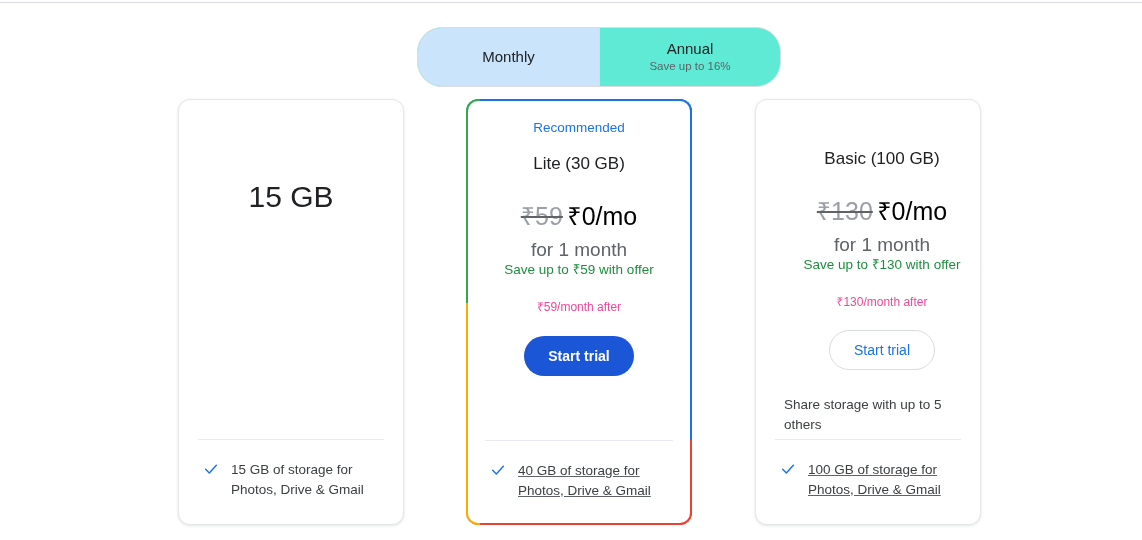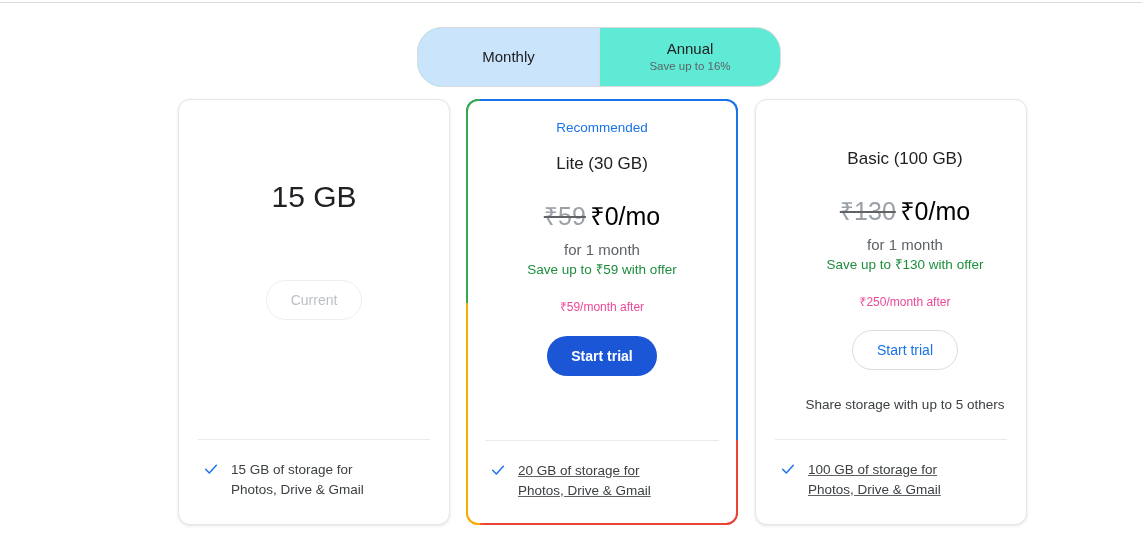--- a/index.html
+++ b/index.html
@@ -70,21 +70,21 @@
   .cards {
     position: absolute;
     top: 99px;
     left: 178px;
     width: 842px;
     height: 426px;
   }
   .card {
     position: absolute;
     top: 0;
-    width: 272px;
+    width: 226px;
     height: 426px;
     box-sizing: border-box;
     background: #ffffff;
     border-radius: 12px;
     border: 1px solid #e4e6e8;
     box-shadow: 0 1px 3px rgba(60,64,67,0.14);
   }
   .card.c1 { left: 0px; }
   .card.c2 { left: 288px; border: none; box-shadow: none; padding: 2px; }
   .card.c3 { left: 577px; padding-left: 28px; }
@@ -157,21 +157,21 @@
     font-size: 25px;
     color: #9aa0a6;
     text-decoration: line-through;
     text-decoration-color: #5f6368;
   }
   .price-new {
     font-size: 25px;
     color: #000000;
   }
   .price-term {
-    font-size: 15px;
+    font-size: 19px;
     color: #5f6368;
     line-height: 20px;
     text-align: center;
   }
   .price-save {
     font-size: 13.5px;
     color: #1e8e3e;
     line-height: 20px;
     text-align: center;
   }
@@ -269,21 +269,20 @@
     <span class="toggle-label">Annual</span>
     <span class="toggle-sub">Save up to 16%</span>
   </div>
 </div>
 
 <div class="cards">
 
   <div class="card c1">
     <div class="card-inner">
       <div class="plan-title c1style" style="margin-top:79px;">15 GB</div>
-      <button class="btn btn-disabled" style="margin-top:65px;">Current</button>
     </div>
     <div class="feature-block">
       <div class="feature-divider"></div>
       <div class="feature-row">
         <svg class="check-icon" viewBox="0 0 24 24">
           <path fill="none" stroke="currentColor" stroke-width="2.2" stroke-linecap="round" stroke-linejoin="round" d="M4 12.5 L9.5 18 L20 6.5"></path>
         </svg>
         <div class="feature-text">
           <span>15 GB of storage for</span><br>
           <span>Photos, Drive &amp; Gmail</span>
@@ -310,37 +309,37 @@
       <div class="price-after" style="margin-top:17px;">₹59/month after</div>
       <button class="btn btn-filled" style="margin-top:19px;">Start trial</button>
     </div>
     <div class="feature-block">
       <div class="feature-divider"></div>
       <div class="feature-row">
         <svg class="check-icon" viewBox="0 0 24 24">
           <path fill="none" stroke="currentColor" stroke-width="2.2" stroke-linecap="round" stroke-linejoin="round" d="M4 12.5 L9.5 18 L20 6.5"></path>
         </svg>
         <div class="feature-text underlined">
-          <span>20 GB of storage for</span><br>
+          <span>40 GB of storage for</span><br>
           <span>Photos, Drive &amp; Gmail</span>
         </div>
       </div>
     </div>
   </div>
 
   <div class="card c3">
     <div class="card-inner">
       <div class="plan-title" style="margin-top:48px;">Basic (100 GB)</div>
       <div class="price-row" style="margin-top:24px;">
         <span class="price-old">₹130</span>
         <span class="price-new">₹0/mo</span>
       </div>
       <div class="price-term" style="margin-top:3px;">for 1 month</div>
       <div class="price-save">Save up to ₹130 with offer</div>
-      <div class="price-after" style="margin-top:17px;">₹250/month after</div>
+      <div class="price-after" style="margin-top:17px;">₹130/month after</div>
       <button class="btn btn-outlined" style="margin-top:18px;">Start trial</button>
       <div class="share-note" style="margin-top:25px;">Share storage with up to 5 others</div>
     </div>
     <div class="feature-block">
       <div class="feature-divider"></div>
       <div class="feature-row">
         <svg class="check-icon" viewBox="0 0 24 24">
           <path fill="none" stroke="currentColor" stroke-width="2.2" stroke-linecap="round" stroke-linejoin="round" d="M4 12.5 L9.5 18 L20 6.5"></path>
         </svg>
         <div class="feature-text underlined">

